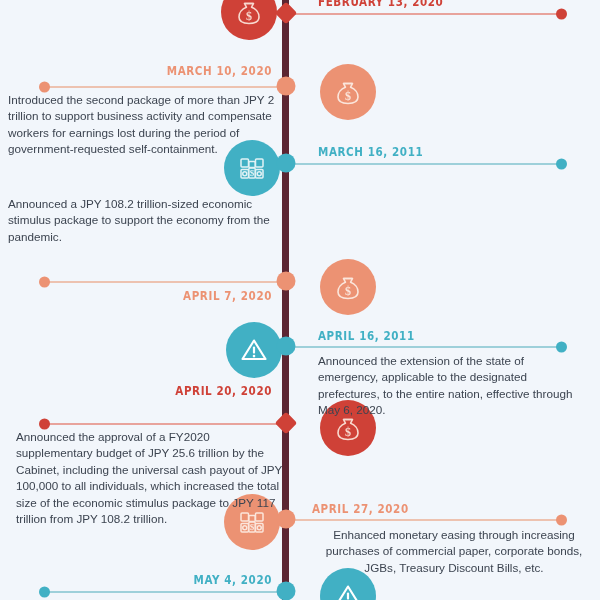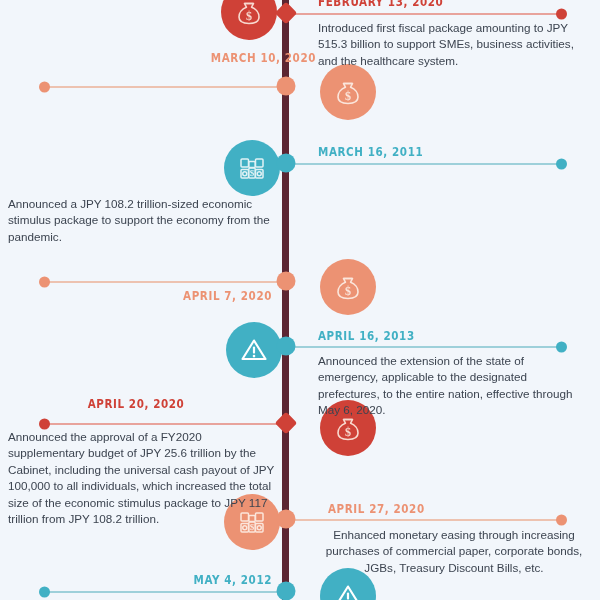--- a/index.html
+++ b/index.html
@@ -117,36 +117,36 @@
   </div>
   <div class="node diamond" style="left:285.5px; top:13px; background:#cf4137;"></div>
   <div class="badge" style="left:249px; top:12px; background:#cf4137;">
     <svg width="32" height="32" viewBox="0 0 32 32">
       <path d="M11.5 7.5 L20.5 7.5 L18.6 11.2 C23.2 12.9 26 17 26 21 C26 25.4 21.6 27.5 16 27.5 C10.4 27.5 6 25.4 6 21 C6 17 8.8 12.9 13.4 11.2 Z" fill="none" stroke="#f8d9cf" stroke-width="1.6" stroke-linejoin="round"></path>
       <path d="M11.5 7.5 L20.5 7.5" fill="none" stroke="#f8d9cf" stroke-width="1.6"></path>
       <text x="16" y="24" text-anchor="middle" font-family="Liberation Serif, serif" font-size="12" font-weight="700" fill="#f8d9cf">$</text>
     </svg>
   </div>
   <div class="date right-side" style="left:318px; top:-5px; color:#cf4137;">FEBRUARY 13, 2020</div>
-  <div class="body-text" style="left:318px; top:20px; width:262px;">
-    <p>Introduced first fiscal package amounting to JPY 515.3 billion to support SMEs, business activities, and the healthcare system.</p>
-  </div>
 
   <div class="conn" style="left:44px; width:240px; top:86px; background:#edc2b0;">
     <span class="cap far-left" style="background:#ec9273;"></span>
   </div>
   <div class="node circle" style="left:285.5px; top:86px; background:#ec9273;"></div>
   <div class="badge" style="left:348px; top:92px; background:#ec9273;">
     <svg width="32" height="32" viewBox="0 0 32 32">
       <path d="M11.5 7.5 L20.5 7.5 L18.6 11.2 C23.2 12.9 26 17 26 21 C26 25.4 21.6 27.5 16 27.5 C10.4 27.5 6 25.4 6 21 C6 17 8.8 12.9 13.4 11.2 Z" fill="none" stroke="#fbe6dc" stroke-width="1.6" stroke-linejoin="round"></path>
       <path d="M11.5 7.5 L20.5 7.5" fill="none" stroke="#fbe6dc" stroke-width="1.6"></path>
       <text x="16" y="24" text-anchor="middle" font-family="Liberation Serif, serif" font-size="12" font-weight="700" fill="#fbe6dc">$</text>
     </svg>
   </div>
-  <div class="date left-side" style="left:0px; width:272px; top:51px; color:#ec9273;margin-left:44px;">MARCH 10, 2020</div>
+  <div class="date left-side" style="left:0px; width:272px; top:64px; color:#ec9273;">MARCH 10, 2020</div>
+  <div class="body-text" style="left:8px; top:92px; width:278px;">
+    <p>Introduced the second package of more than JPY 2 trillion to support business activity and compensate workers for earnings lost during the period of government-requested self-containment.</p>
+  </div>
 
   <div class="conn" style="left:288px; width:274px; top:163px; background:#9ed0da;">
     <span class="cap far-right" style="background:#41b0c4;"></span>
   </div>
   <div class="node circle" style="left:285.5px; top:163px; background:#41b0c4;"></div>
   <div class="badge" style="left:252px; top:168px; background:#41b0c4;">
     <svg width="32" height="32" viewBox="0 0 32 32">
       <g fill="none" stroke="#e1f2f5" stroke-width="1.5">
         <rect x="5" y="7" width="7.5" height="8" rx="1"></rect>
         <rect x="19.5" y="7" width="7.5" height="8" rx="1"></rect>
@@ -182,38 +182,38 @@
     <span class="cap far-right" style="background:#41b0c4;"></span>
   </div>
   <div class="node circle" style="left:285.5px; top:346px; background:#41b0c4;"></div>
   <div class="badge" style="left:254px; top:350px; background:#41b0c4;">
     <svg width="34" height="34" viewBox="0 0 34 34">
       <path d="M17 7.5 L28.5 26 L5.5 26 Z" fill="none" stroke="#ffffff" stroke-width="2.1" stroke-linejoin="round"></path>
       <rect x="15.9" y="13.5" width="2.2" height="7.2" rx="1.1" fill="#ffffff"></rect>
       <circle cx="17" cy="23.1" r="1.3" fill="#ffffff"></circle>
     </svg>
   </div>
-  <div class="date right-side" style="left:318px; top:329px; color:#41b0c4;">APRIL 16, 2013</div>
+  <div class="date right-side" style="left:318px; top:329px; color:#41b0c4;">APRIL 16, 2011</div>
   <div class="body-text" style="left:318px; top:353px; width:262px;">
     <p>Announced the extension of the state of emergency, applicable to the designated prefectures, to the entire nation, effective through May 6, 2020.</p>
   </div>
 
   <div class="conn" style="left:44px; width:240px; top:423px; background:#e8a39c;">
     <span class="cap far-left" style="background:#cf4137;"></span>
   </div>
   <div class="node diamond" style="left:285.5px; top:423px; background:#cf4137;"></div>
   <div class="badge" style="left:348px; top:428px; background:#cf4137;">
     <svg width="32" height="32" viewBox="0 0 32 32">
       <path d="M11.5 7.5 L20.5 7.5 L18.6 11.2 C23.2 12.9 26 17 26 21 C26 25.4 21.6 27.5 16 27.5 C10.4 27.5 6 25.4 6 21 C6 17 8.8 12.9 13.4 11.2 Z" fill="none" stroke="#f8d9cf" stroke-width="1.6" stroke-linejoin="round"></path>
       <path d="M11.5 7.5 L20.5 7.5" fill="none" stroke="#f8d9cf" stroke-width="1.6"></path>
       <text x="16" y="24" text-anchor="middle" font-family="Liberation Serif, serif" font-size="12" font-weight="700" fill="#f8d9cf">$</text>
     </svg>
   </div>
-  <div class="date left-side" style="left:0px; width:272px; top:397px; color:#cf4137;text-align:center;">APRIL 20, 2020</div>
-  <div class="body-text" style="left:8px; top:429px; width:270px;">
+  <div class="date left-side" style="left:0px; width:272px; top:384px; color:#cf4137;">APRIL 20, 2020</div>
+  <div class="body-text" style="left:16px; top:429px; width:270px;">
     <p>Announced the approval of a FY2020 supplementary budget of JPY 25.6 trillion by the Cabinet, including the universal cash payout of JPY 100,000 to all individuals, which increased the total size of the economic stimulus package to JPY 117 trillion from JPY 108.2 trillion.</p>
   </div>
 
   <div class="conn" style="left:288px; width:274px; top:519px; background:#edc2b0;">
     <span class="cap far-right" style="background:#ec9273;"></span>
   </div>
   <div class="node circle" style="left:285.5px; top:519px; background:#ec9273;"></div>
   <div class="badge" style="left:252px; top:522px; background:#ec9273;">
     <svg width="32" height="32" viewBox="0 0 32 32">
       <g fill="none" stroke="#fbe6dc" stroke-width="1.5">
@@ -222,31 +222,31 @@
         <rect x="12.8" y="9.5" width="6.4" height="6" rx="1"></rect>
         <rect x="5" y="17.5" width="7.5" height="8.5" rx="1"></rect>
         <rect x="19.5" y="17.5" width="7.5" height="8.5" rx="1"></rect>
         <rect x="12.8" y="16" width="6.4" height="10" rx="1"></rect>
         <circle cx="8.75" cy="21.7" r="2"></circle>
         <circle cx="23.25" cy="21.7" r="2"></circle>
       </g>
       <text x="16" y="24" text-anchor="middle" font-family="Liberation Serif, serif" font-size="9" font-weight="700" fill="#fbe6dc">$</text>
     </svg>
   </div>
-  <div class="date right-side" style="left:328px; top:502px; color:#ec9273;">APRIL 27, 2020</div>
+  <div class="date right-side" style="left:312px; top:502px; color:#ec9273;">APRIL 27, 2020</div>
   <div class="body-text" style="left:318px; top:527px; width:272px;text-align:center;">
     <p>Enhanced monetary easing through increasing purchases of commercial paper, corporate bonds, JGBs, Treasury Discount Bills, etc.</p>
   </div>
 
   <div class="conn" style="left:44px; width:240px; top:591px; background:#9ed0da;">
     <span class="cap far-left" style="background:#41b0c4;"></span>
   </div>
   <div class="node circle" style="left:285.5px; top:591px; background:#41b0c4;"></div>
   <div class="badge" style="left:348px; top:596px; background:#41b0c4;">
     <svg width="34" height="34" viewBox="0 0 34 34">
       <path d="M17 7.5 L28.5 26 L5.5 26 Z" fill="none" stroke="#ffffff" stroke-width="2.1" stroke-linejoin="round"></path>
       <rect x="15.9" y="13.5" width="2.2" height="7.2" rx="1.1" fill="#ffffff"></rect>
       <circle cx="17" cy="23.1" r="1.3" fill="#ffffff"></circle>
     </svg>
   </div>
-  <div class="date left-side" style="left:0px; width:272px; top:573px; color:#41b0c4;">MAY 4, 2012</div>
+  <div class="date left-side" style="left:0px; width:272px; top:573px; color:#41b0c4;">MAY 4, 2020</div>
 
 </div>
 
 </body></html>

